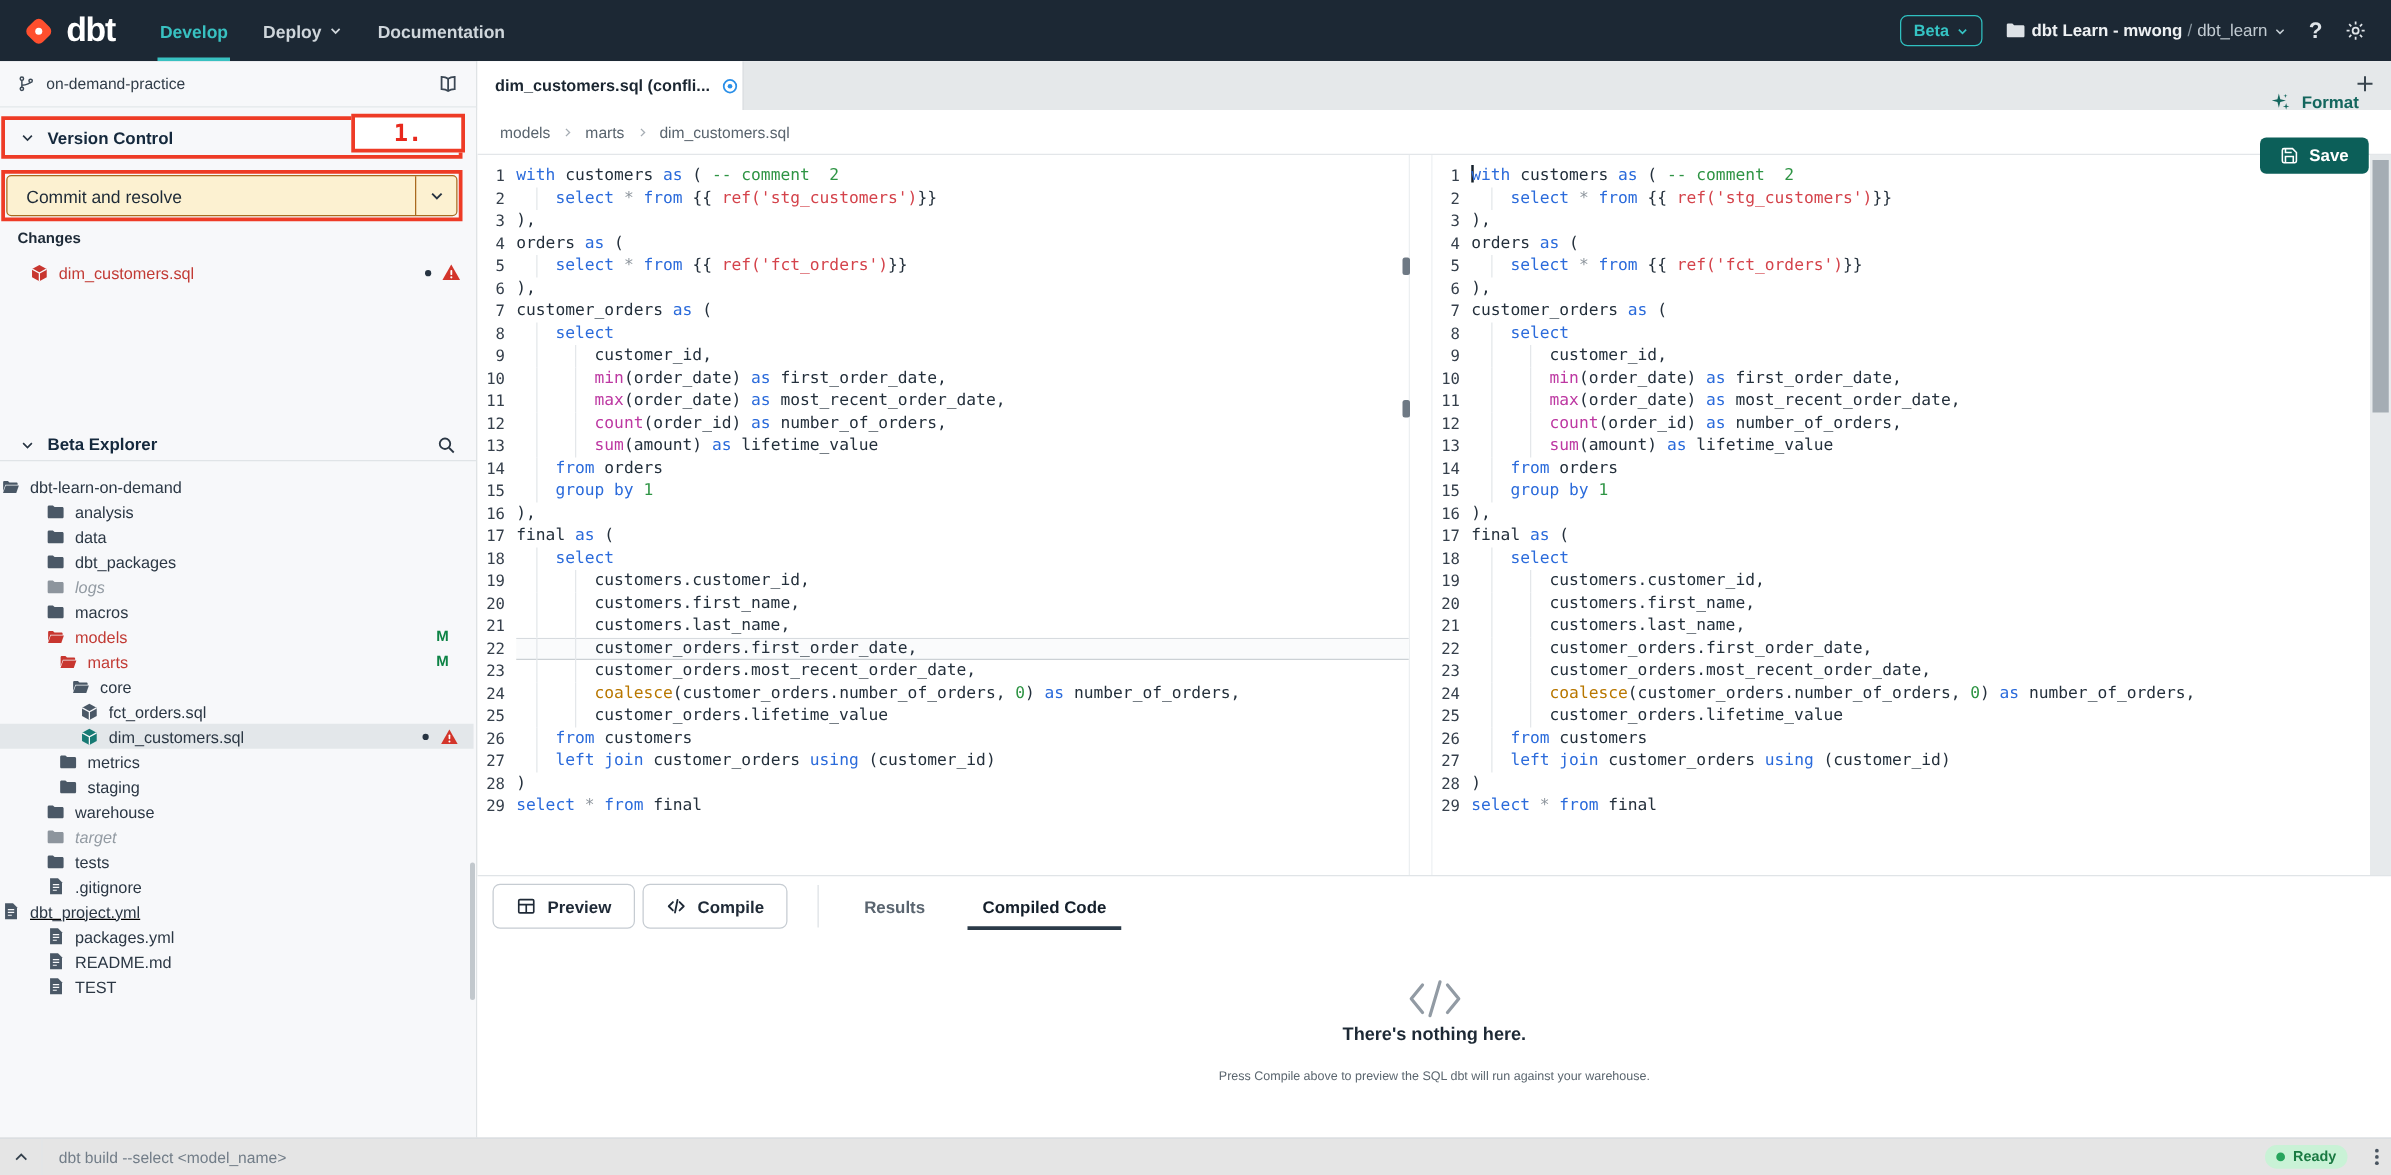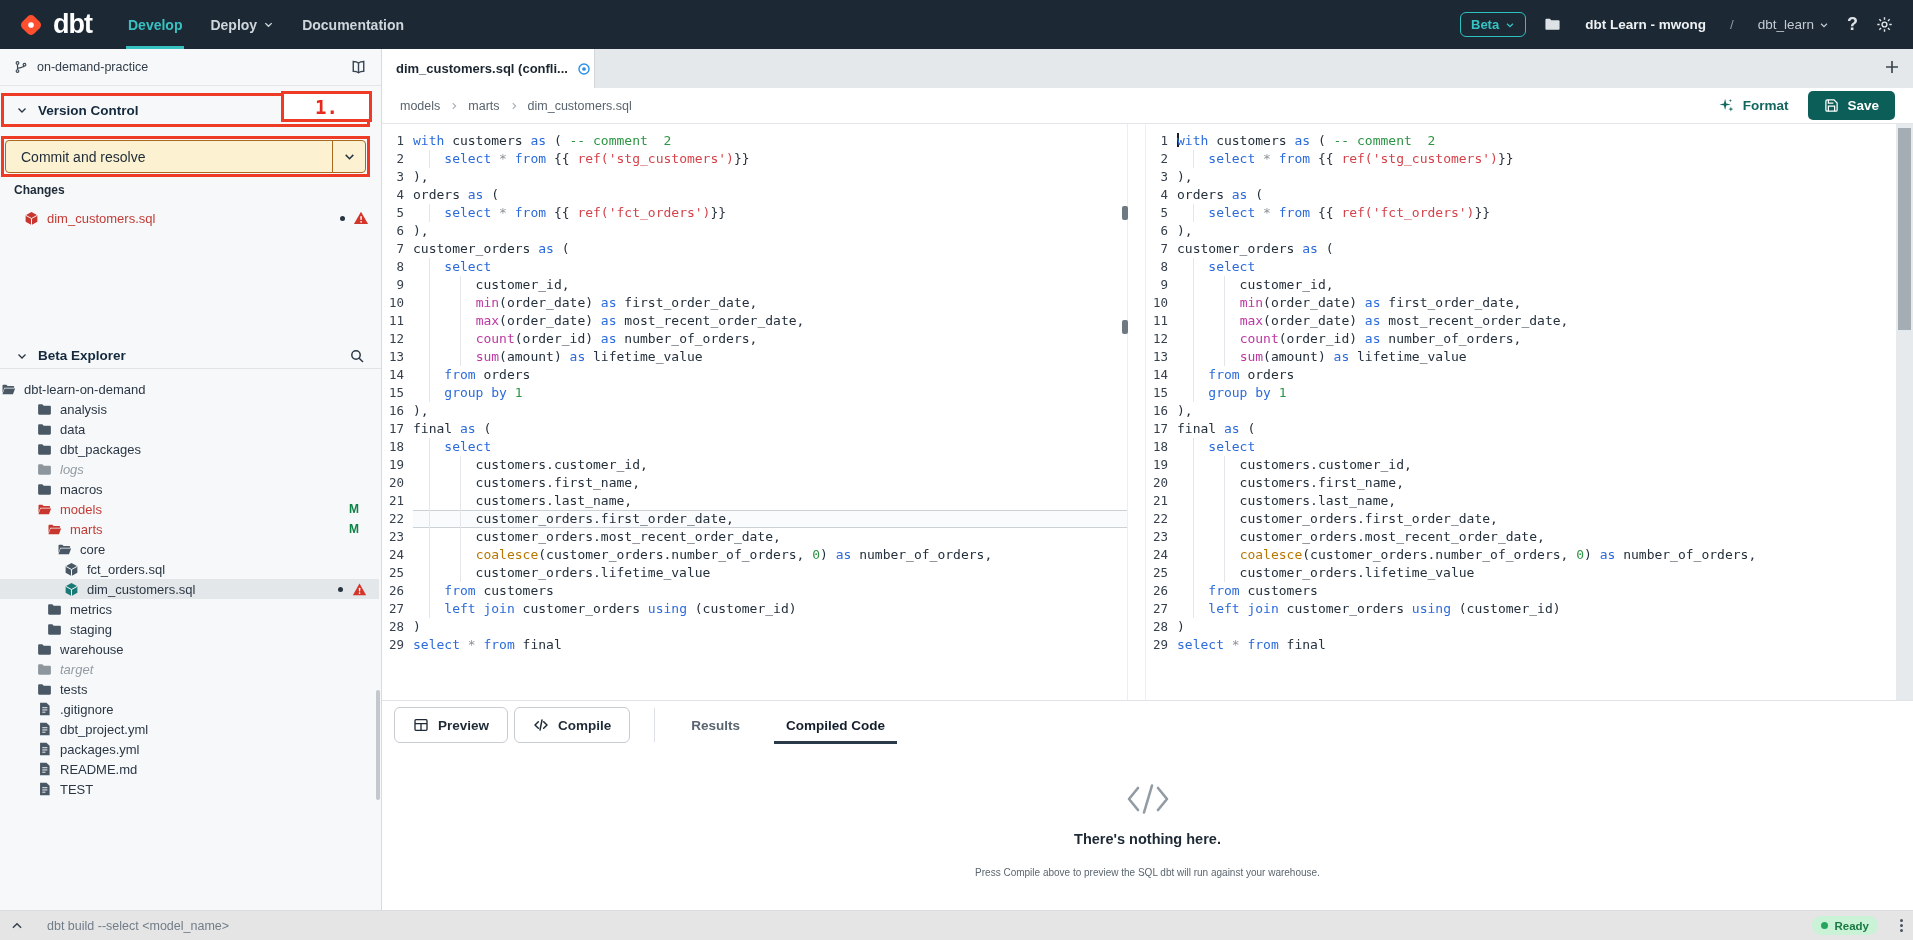--- a/index.html
+++ b/index.html
@@ -14,21 +14,21 @@
   .brand-word { color:#fff; font-size:27px; font-weight:800; letter-spacing:-1px; }
   .navitem { position:relative; height:49px; display:flex; align-items:center; gap:6px;
     padding:0 14px; font-size:14px; font-weight:600; color:#cfd6db; cursor:pointer; }
   .navitem.active { color:#38c1c1; }
   .navitem.active::after { content:""; position:absolute; left:12px; right:12px; bottom:0;
     height:3px; background:#38c1c1; }
   #nav-left { display:flex; align-items:center; margin-left:22px; }
   #nav-right { margin-left:auto; display:flex; align-items:center; gap:18px; margin-right:20px; }
   .beta-btn { display:flex; align-items:center; gap:6px; border:1.5px solid #2fc0c0; color:#35c4c4;
     border-radius:6px; padding:4px 10px; font-size:13px; font-weight:700; cursor:pointer; }
-  .proj { display:flex; align-items:center; gap:24px; font-size:13.5px; }
+  .proj { display:flex; align-items:center; gap:4px; font-size:13.5px; }
   .proj .pname { color:#eef1f3; font-weight:700; }
   .proj .psep { color:#8a97a1; }
   .proj .penv { color:#c3ccd3; display:flex; align-items:center; gap:5px; }
   .help-q { font-size:18px; font-weight:800; color:#dfe4e8; cursor:pointer; }
   .icon { display:inline-flex; align-items:center; justify-content:center; }
 
   
   #sidebar { position:absolute; left:0; top:49px; width:382px; height:861px; background:#f7f8fa;
     border-right:1px solid #d7dbde; }
   .branch-row { position:absolute; top:0; left:0; right:0; height:37px; border-bottom:1px solid #e4e7ea;
@@ -73,21 +73,21 @@
   #main { position:absolute; left:382px; top:49px; width:1531px; height:861px; background:#fff; }
   #tabbar { position:absolute; left:0; top:0; right:0; height:39px; background:#e5e8ea; }
   .tab-active { position:absolute; left:0; top:0; width:213px; height:39px; background:#fff;
     border-right:1px solid #d4d8db; display:flex; align-items:center; padding:0 14px; gap:9px; cursor:pointer; }
   .tab-title { font-size:13px; font-weight:700; color:#1b2631; white-space:nowrap; }
   .tab-plus { position:absolute; right:12px; top:9px; color:#39454f; cursor:pointer; }
   #toolbar { position:absolute; left:0; top:39px; right:0; height:36px; background:#fff;
     border-bottom:1px solid #e3e6e9; display:flex; align-items:center; padding:0 18px; }
   .crumbs { display:flex; align-items:center; gap:9px; font-size:12.5px; color:#59646e; }
   .crumb-sep { color:#a6adb4; display:flex; }
-  .tb-right { margin-left:auto; display:flex; align-items:center; gap:20px; }
+  .tb-right { margin-left:auto; display:flex; align-items:center; gap:20px;flex-direction:column; }
   .format-btn { display:flex; align-items:center; gap:8px; color:#14665e; font-size:13.5px;
     font-weight:600; cursor:pointer; }
   .save-btn { display:flex; align-items:center; gap:8px; background:#0c5f59; color:#fff; font-size:13.5px;
     font-weight:600; padding:7px 16px; border-radius:5px; cursor:pointer; }
 
   #code-region { position:absolute; left:0; top:75px; right:0; height:576px; overflow:hidden; }
   .pane { position:absolute; top:0; bottom:0; padding-top:8px;
     font-family:"DejaVu Sans Mono", monospace; font-size:13px; }
   #pane-left { left:0; width:746px; border-right:1px solid #eceff1; }
   #pane-right { left:763px; width:751px; border-left:1px solid #eef1f3; }
@@ -109,21 +109,21 @@
   .bp-bar { position:absolute; left:0; top:0; right:0; height:48px; display:flex; align-items:center; padding-left:12px; }
   .bp-btn { display:flex; align-items:center; gap:9px; height:36px; padding:0 18px; background:#fff;
     border:1px solid #c6ccd2; border-radius:6px; font-size:13.5px; font-weight:600; color:#1f2a37;
     margin-right:6px; cursor:pointer; }
   .bp-divider { width:1px; height:34px; background:#dde1e5; margin:0 24px 0 18px; }
   .bp-tab { position:relative; height:48px; display:flex; align-items:center; padding:0 12px;
     margin-right:22px; font-size:13.5px; font-weight:600; color:#5a6570; cursor:pointer; }
   .bp-tab.active { color:#141f2b; }
   .bp-tab.active::after { content:""; position:absolute; left:0; right:0; bottom:5px; height:3px; background:#2b3a48; }
   .empty { position:absolute; left:0; right:0; top:82px; text-align:center; }
-  .empty .et { margin-top:12px; font-size:14.5px; font-weight:700; color:#1d2935; }
+  .empty .et { font-size:14.5px; font-weight:700; color:#1d2935; }
   .empty .es { margin-top:20px; font-size:10px; color:#5b666f; }
 
   
   #statusbar { position:absolute; left:0; top:910px; width:100%; height:30px; background:#e5e5e5;
     border-top:1px solid #d8dce0; display:flex; align-items:center; }
   .sb-chev { width:33px; display:flex; justify-content:center; color:#333f4b; cursor:pointer; }
   .sb-vline { width:1px; height:29px; background:#e2e5e8; }
   .sb-cmd { margin-left:13px; font-size:12.5px; color:#727d88; flex:1; cursor:text; }
   .ready-pill { display:flex; align-items:center; gap:6px; background:#c9f2d6; border-radius:10px;
     height:19px; padding:0 9px; margin-right:22px; }
@@ -421,21 +421,21 @@
         </div>
         <div class="trow" style="padding-left: 36px;">
           <span class="ticon">
             <svg width="13" height="14" viewBox="0 0 20 22">
               <path fill="currentColor" d="M3 1h10l5 5v15H3z"></path>
               <path stroke="#f7f8fa" stroke-width="1.5" d="M6.5 9h8M6.5 12.5h8M6.5 16h5"></path>
             </svg>
           </span>
           <span class="tlabel">.gitignore</span>
         </div>
-        <div class="trow" style="padding-left: 36px;">
+        <div class="trow" style=" text-decoration: underline;">
           <span class="ticon">
             <svg width="13" height="14" viewBox="0 0 20 22">
               <path fill="currentColor" d="M3 1h10l5 5v15H3z"></path>
               <path stroke="#f7f8fa" stroke-width="1.5" d="M6.5 9h8M6.5 12.5h8M6.5 16h5"></path>
             </svg>
           </span>
           <span class="tlabel">dbt_project.yml</span>
         </div>
         <div class="trow" style="padding-left: 36px;">
           <span class="ticon">

